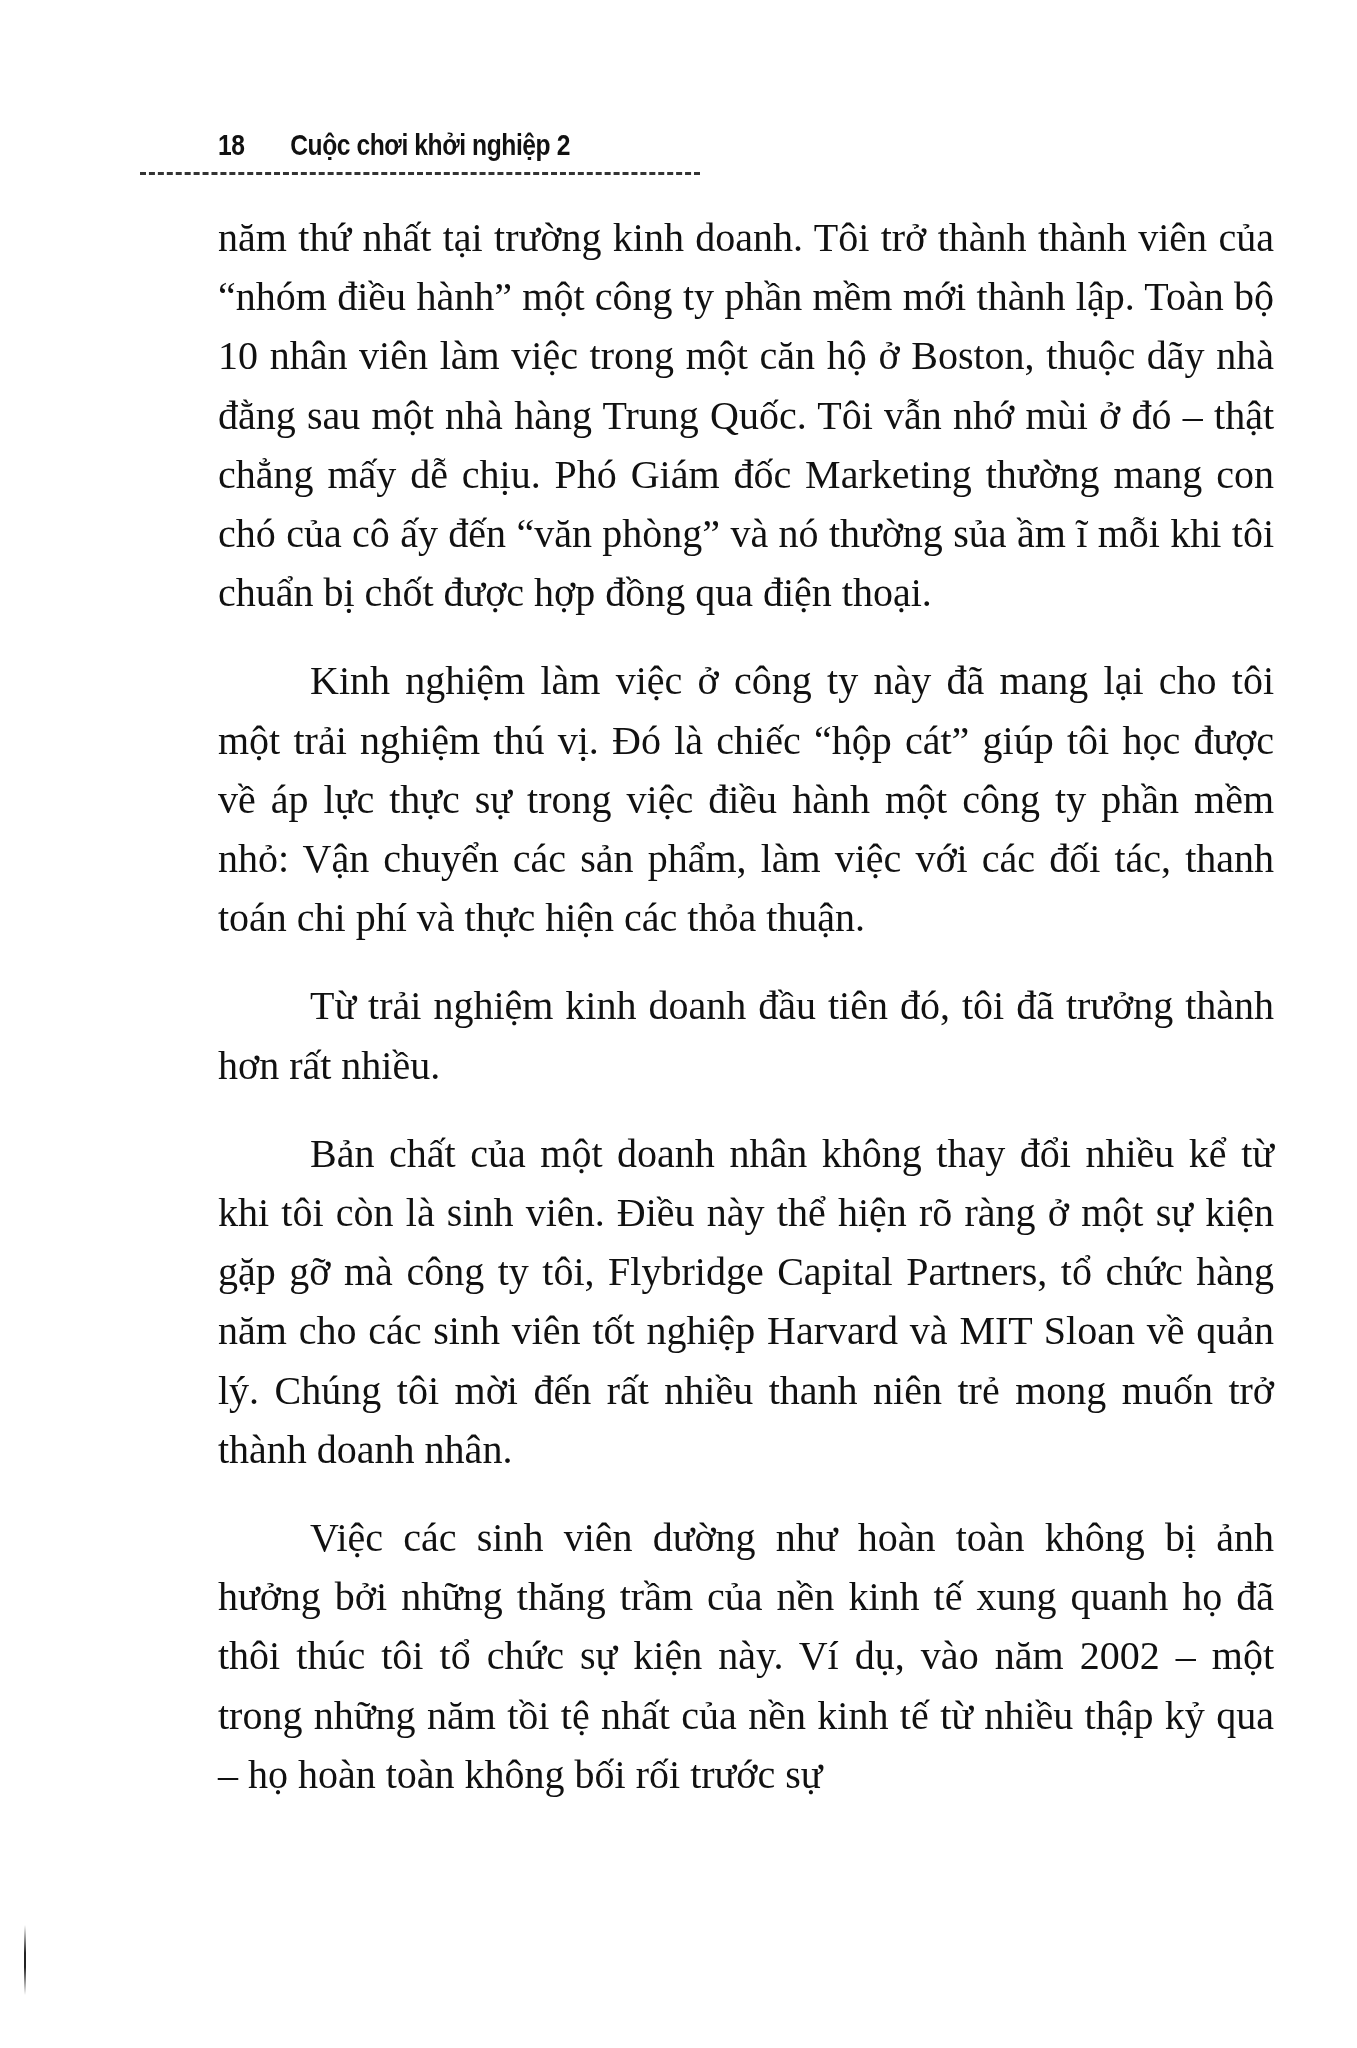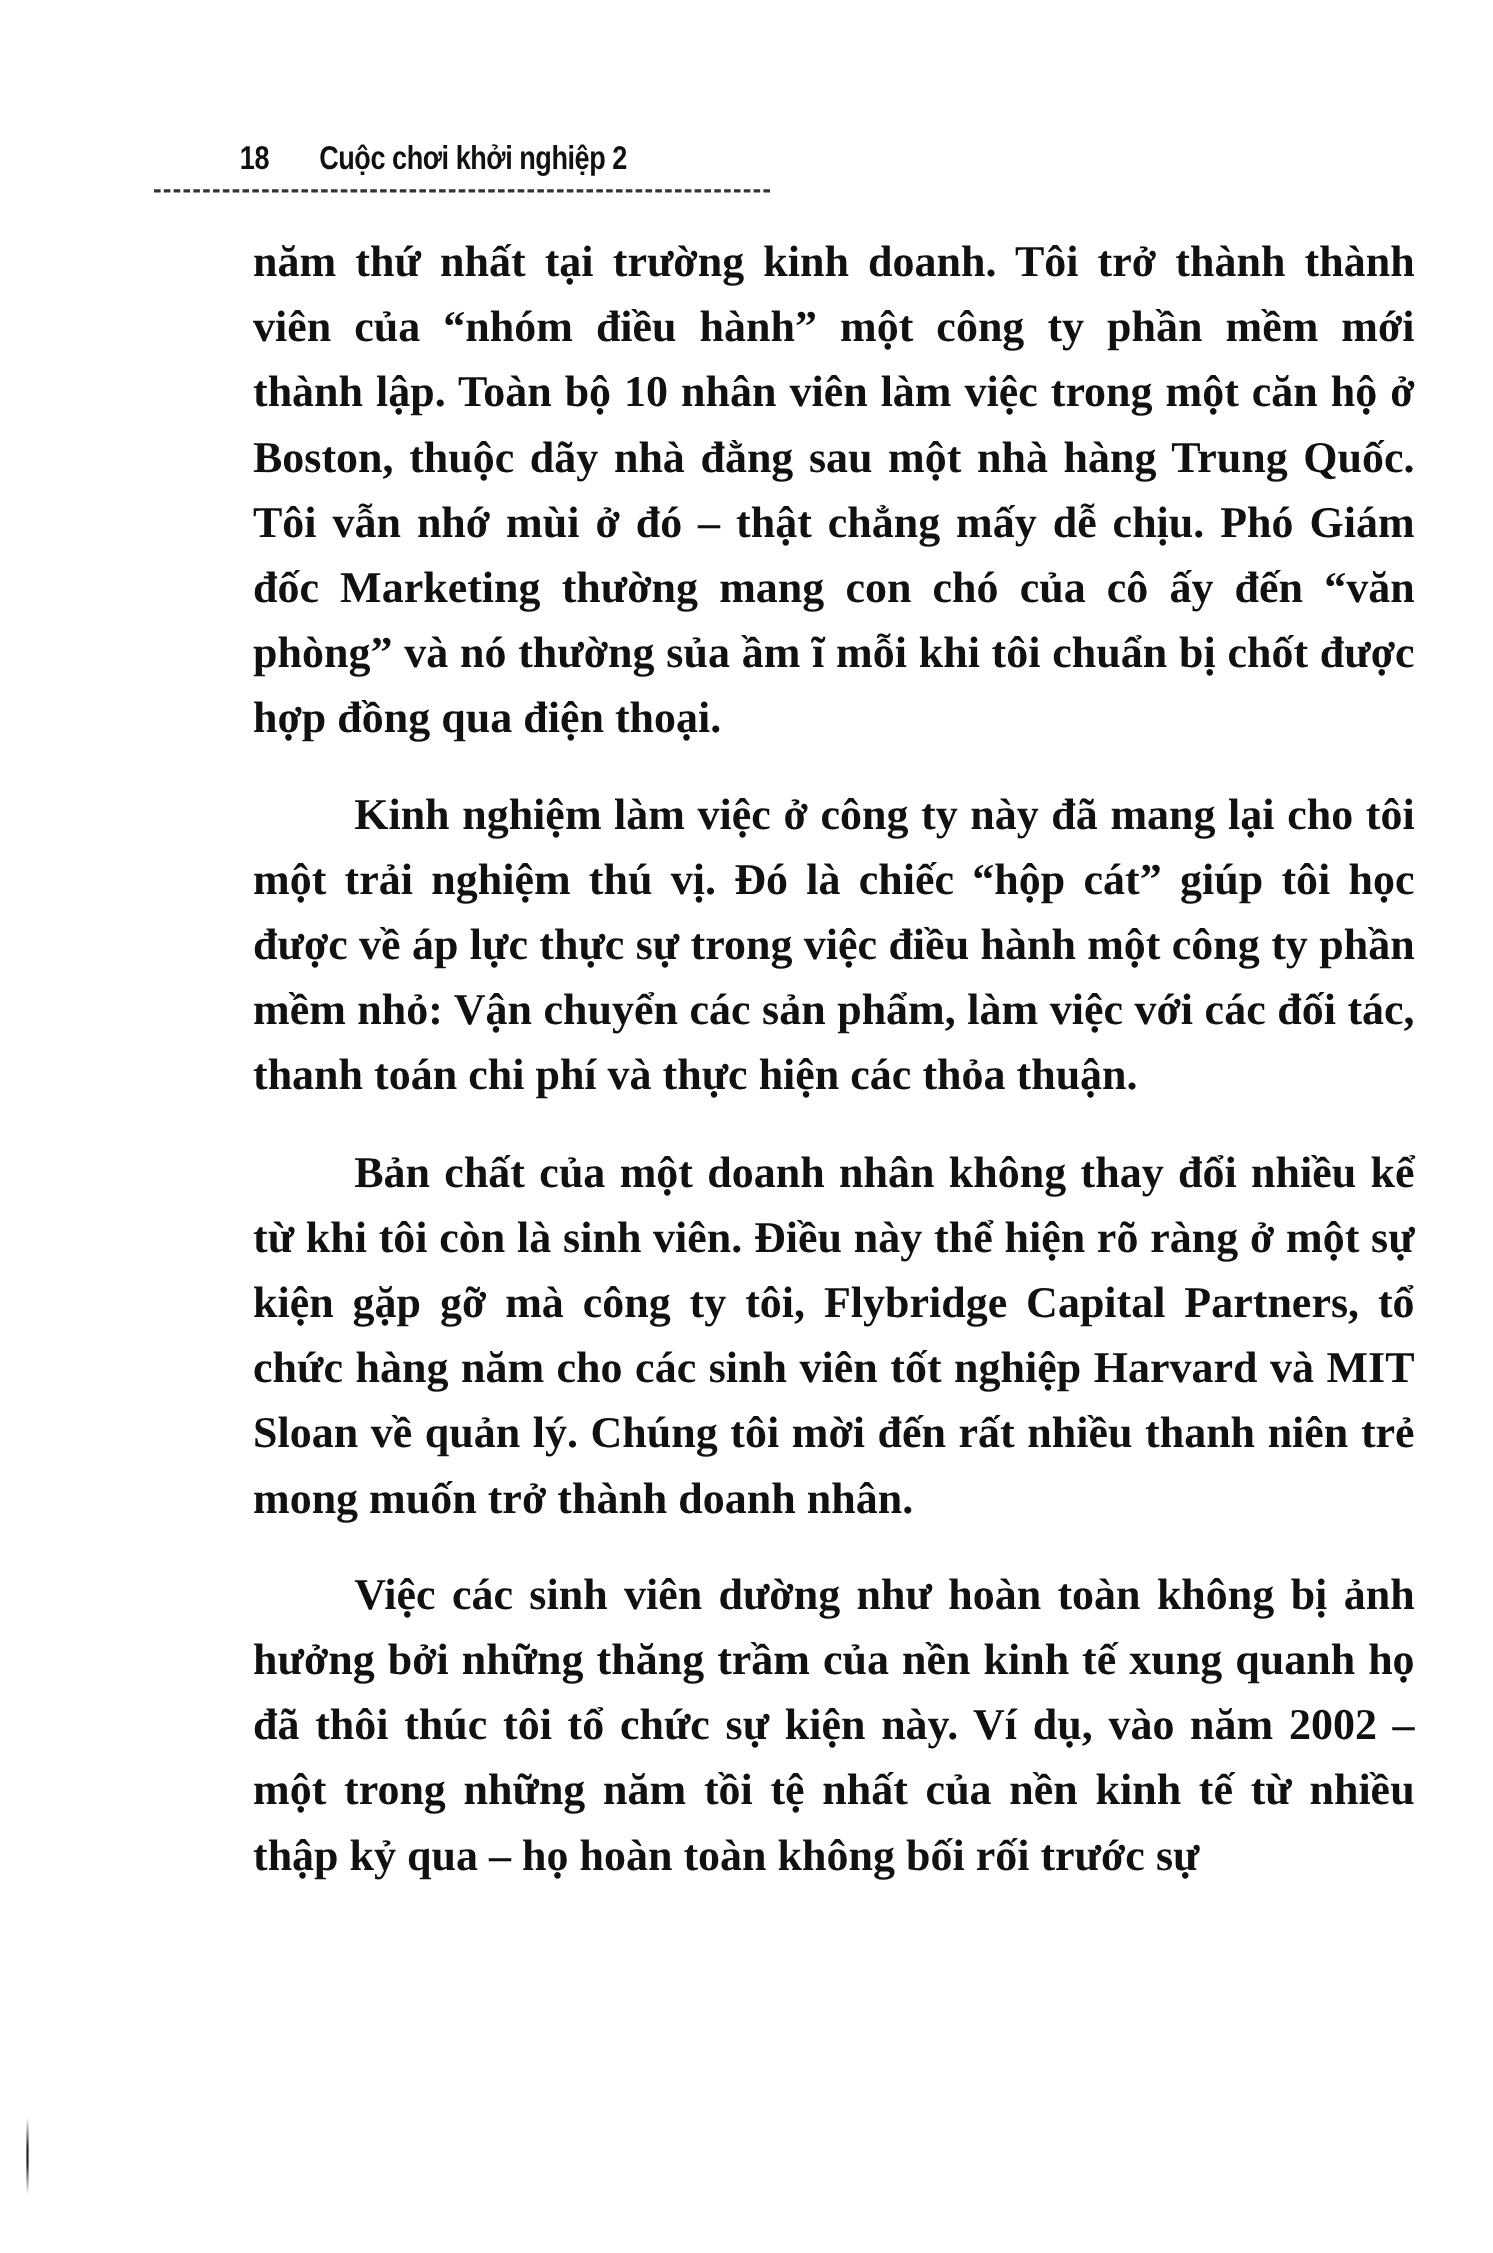--- a/index.html
+++ b/index.html
@@ -1,33 +1,34 @@
 <!DOCTYPE html>
 <html><head>
 <meta charset="utf-8">
 <style>
   html, body { margin: 0; padding: 0; background: #ffffff; }
   body { width: 1357px; height: 2048px; position: relative; overflow: hidden; color: #111; }
   .header { position: absolute; left: 218px; top: 128px; font-family: "Liberation Sans", sans-serif; font-size: 30px; font-weight: bold; color: #111; letter-spacing: -0.5px; transform: scaleX(0.82); transform-origin: left top; white-space: nowrap; }
   .header .page-num { display: inline-block; width: 88px; }
   .rule { position: absolute; left: 140px; top: 172px; width: 560px; height: 0; border-top: 3px dashed #333; }
-  .content { position: absolute; left: 230px; top: 208px; width: 1056px; font-family: "Liberation Serif", serif; font-size: 40px; line-height: 59.2px; text-align: justify; text-align-last: left; font-weight: bold; }
+  .content { position: absolute; left: 218px; top: 208px; width: 1056px; font-family: "Liberation Serif", serif; font-size: 40px; line-height: 59.2px; text-align: justify; text-align-last: left; }
   .content p { margin: 0; }
   .content p + p { margin-top: 12px; }
   .content p.indent { text-indent: 92px; margin-top: 29px; }
   .margin-mark { position: absolute; left: 24px; top: 1925px; width: 2px; height: 70px; background: linear-gradient(#fff, #222 40%, #222 60%, #fff); }
 </style>
 </head>
 <body>
 
 <div class="header">
   <span class="page-num">18</span><span>Cuộc chơi khởi nghiệp 2</span>
 </div>
 <div class="rule"></div>
 
 <div class="content">
   <p>năm thứ nhất tại trường kinh doanh. Tôi trở thành thành viên của “nhóm điều hành” một công ty phần mềm mới thành lập. Toàn bộ 10 nhân viên làm việc trong một căn hộ ở Boston, thuộc dãy nhà đằng sau một nhà hàng Trung Quốc. Tôi vẫn nhớ mùi ở đó – thật chẳng mấy dễ chịu. Phó Giám đốc Marketing thường mang con chó của cô ấy đến “văn phòng” và nó thường sủa ầm ĩ mỗi khi tôi chuẩn bị chốt được hợp đồng qua điện thoại.</p>
   <p class="indent">Kinh nghiệm làm việc ở công ty này đã mang lại cho tôi một trải nghiệm thú vị. Đó là chiếc “hộp cát” giúp tôi học được về áp lực thực sự trong việc điều hành một công ty phần mềm nhỏ: Vận chuyển các sản phẩm, làm việc với các đối tác, thanh toán chi phí và thực hiện các thỏa thuận.</p>
+  <p class="indent">Từ trải nghiệm kinh doanh đầu tiên đó, tôi đã trưởng thành hơn rất nhiều.</p>
   <p class="indent">Bản chất của một doanh nhân không thay đổi nhiều kể từ khi tôi còn là sinh viên. Điều này thể hiện rõ ràng ở một sự kiện gặp gỡ mà công ty tôi, Flybridge Capital Partners, tổ chức hàng năm cho các sinh viên tốt nghiệp Harvard và MIT Sloan về quản lý. Chúng tôi mời đến rất nhiều thanh niên trẻ mong muốn trở thành doanh nhân.</p>
   <p class="indent">Việc các sinh viên dường như hoàn toàn không bị ảnh hưởng bởi những thăng trầm của nền kinh tế xung quanh họ đã thôi thúc tôi tổ chức sự kiện này. Ví dụ, vào năm 2002 – một trong những năm tồi tệ nhất của nền kinh tế từ nhiều thập kỷ qua – họ hoàn toàn không bối rối trước sự</p>
 </div>
 
 <div class="margin-mark"></div>
 
 </body></html>

